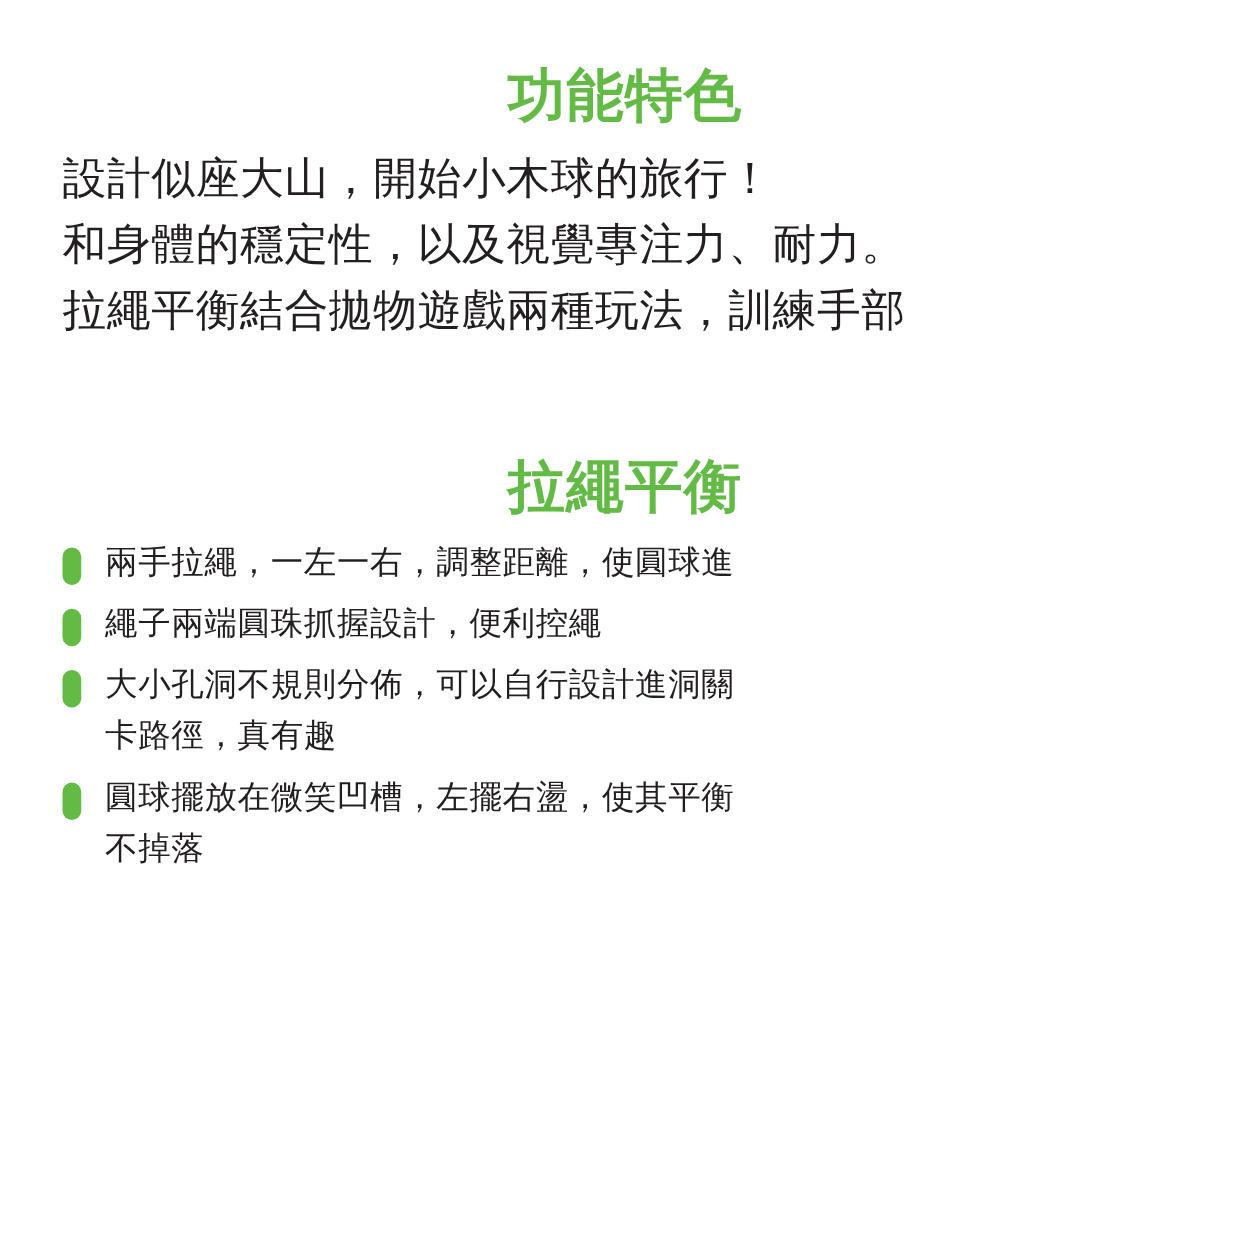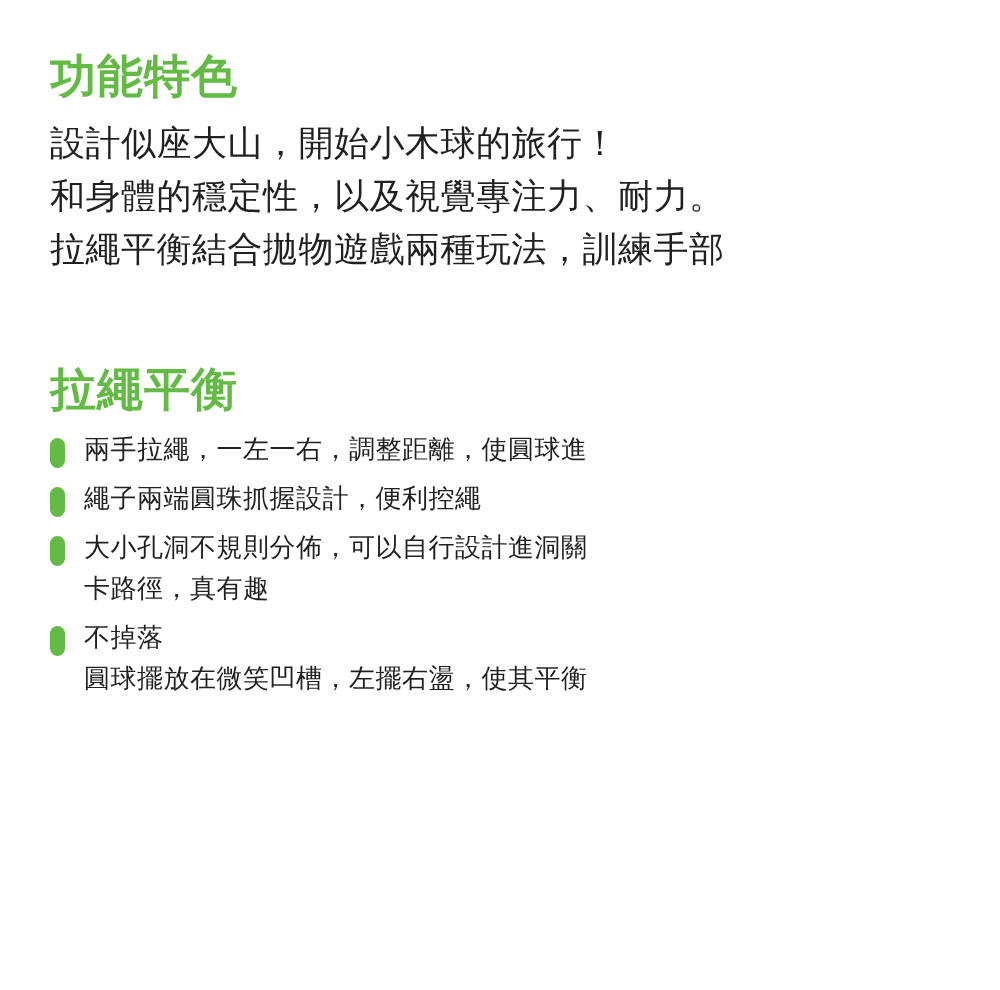--- a/index.html
+++ b/index.html
@@ -24,20 +24,21 @@
   .section {
     margin: 0;
   }
   .section-heading {
     color: #63bb46;
     font-size: 46px;
     font-weight: 700;
     line-height: 1.25;
     letter-spacing: 1px;
     margin: 0 0 10px 0;
+    text-align: center;
   }
   .intro-lines {
     margin: 0;
     padding: 0;
     list-style: none;
   }
   .intro-line {
     font-size: 35px;
     line-height: 1.52;
     font-weight: 500;
@@ -103,19 +104,19 @@
         <span class="bullet-marker"></span>
         <span class="bullet-text">繩子兩端圓珠抓握設計，便利控繩</span>
       </li>
       <li class="bullet-item">
         <span class="bullet-marker"></span>
         <span class="bullet-text">大小孔洞不規則分佈，可以自行設計進洞關</span>
         <span class="bullet-text cont">卡路徑，真有趣</span>
       </li>
       <li class="bullet-item">
         <span class="bullet-marker"></span>
+        <span class="bullet-text">圓球擺放在微笑凹槽，左擺右盪，使其平衡</span>
         <span class="bullet-text cont">不掉落</span>
-        <span class="bullet-text">圓球擺放在微笑凹槽，左擺右盪，使其平衡</span>
       </li>
     </ul>
   </div>
 
 </div>
 
 </body></html>

